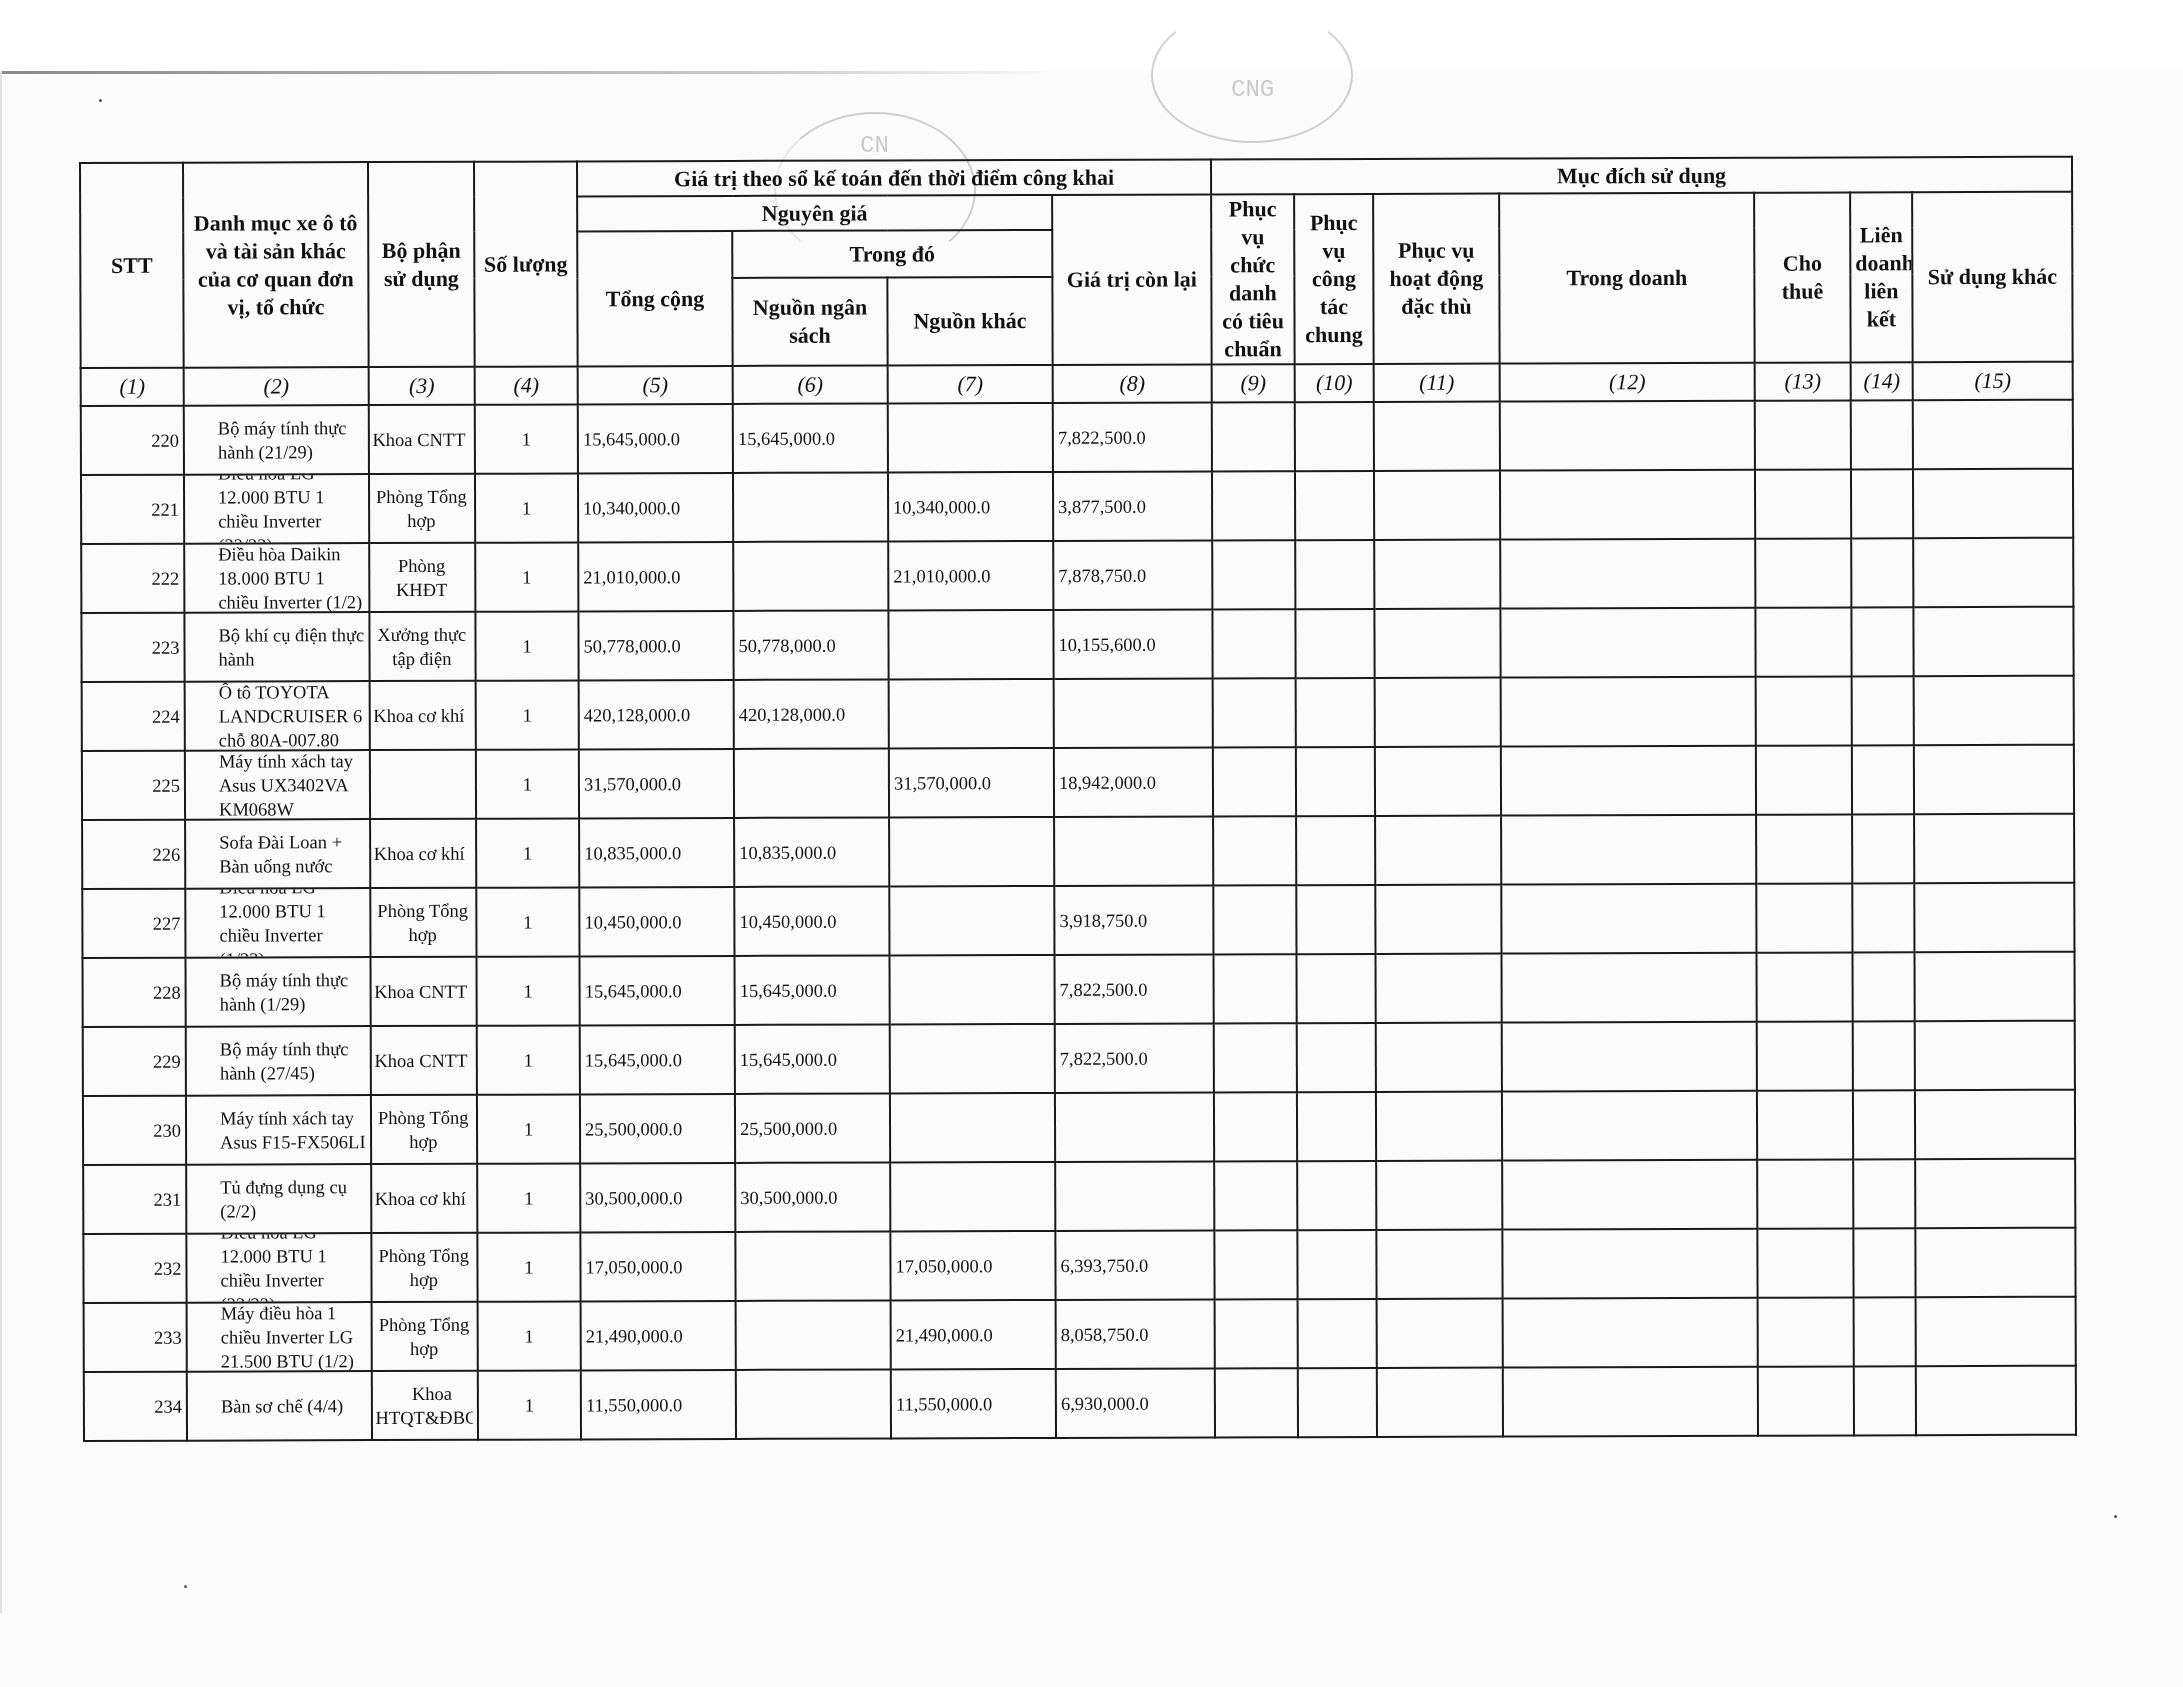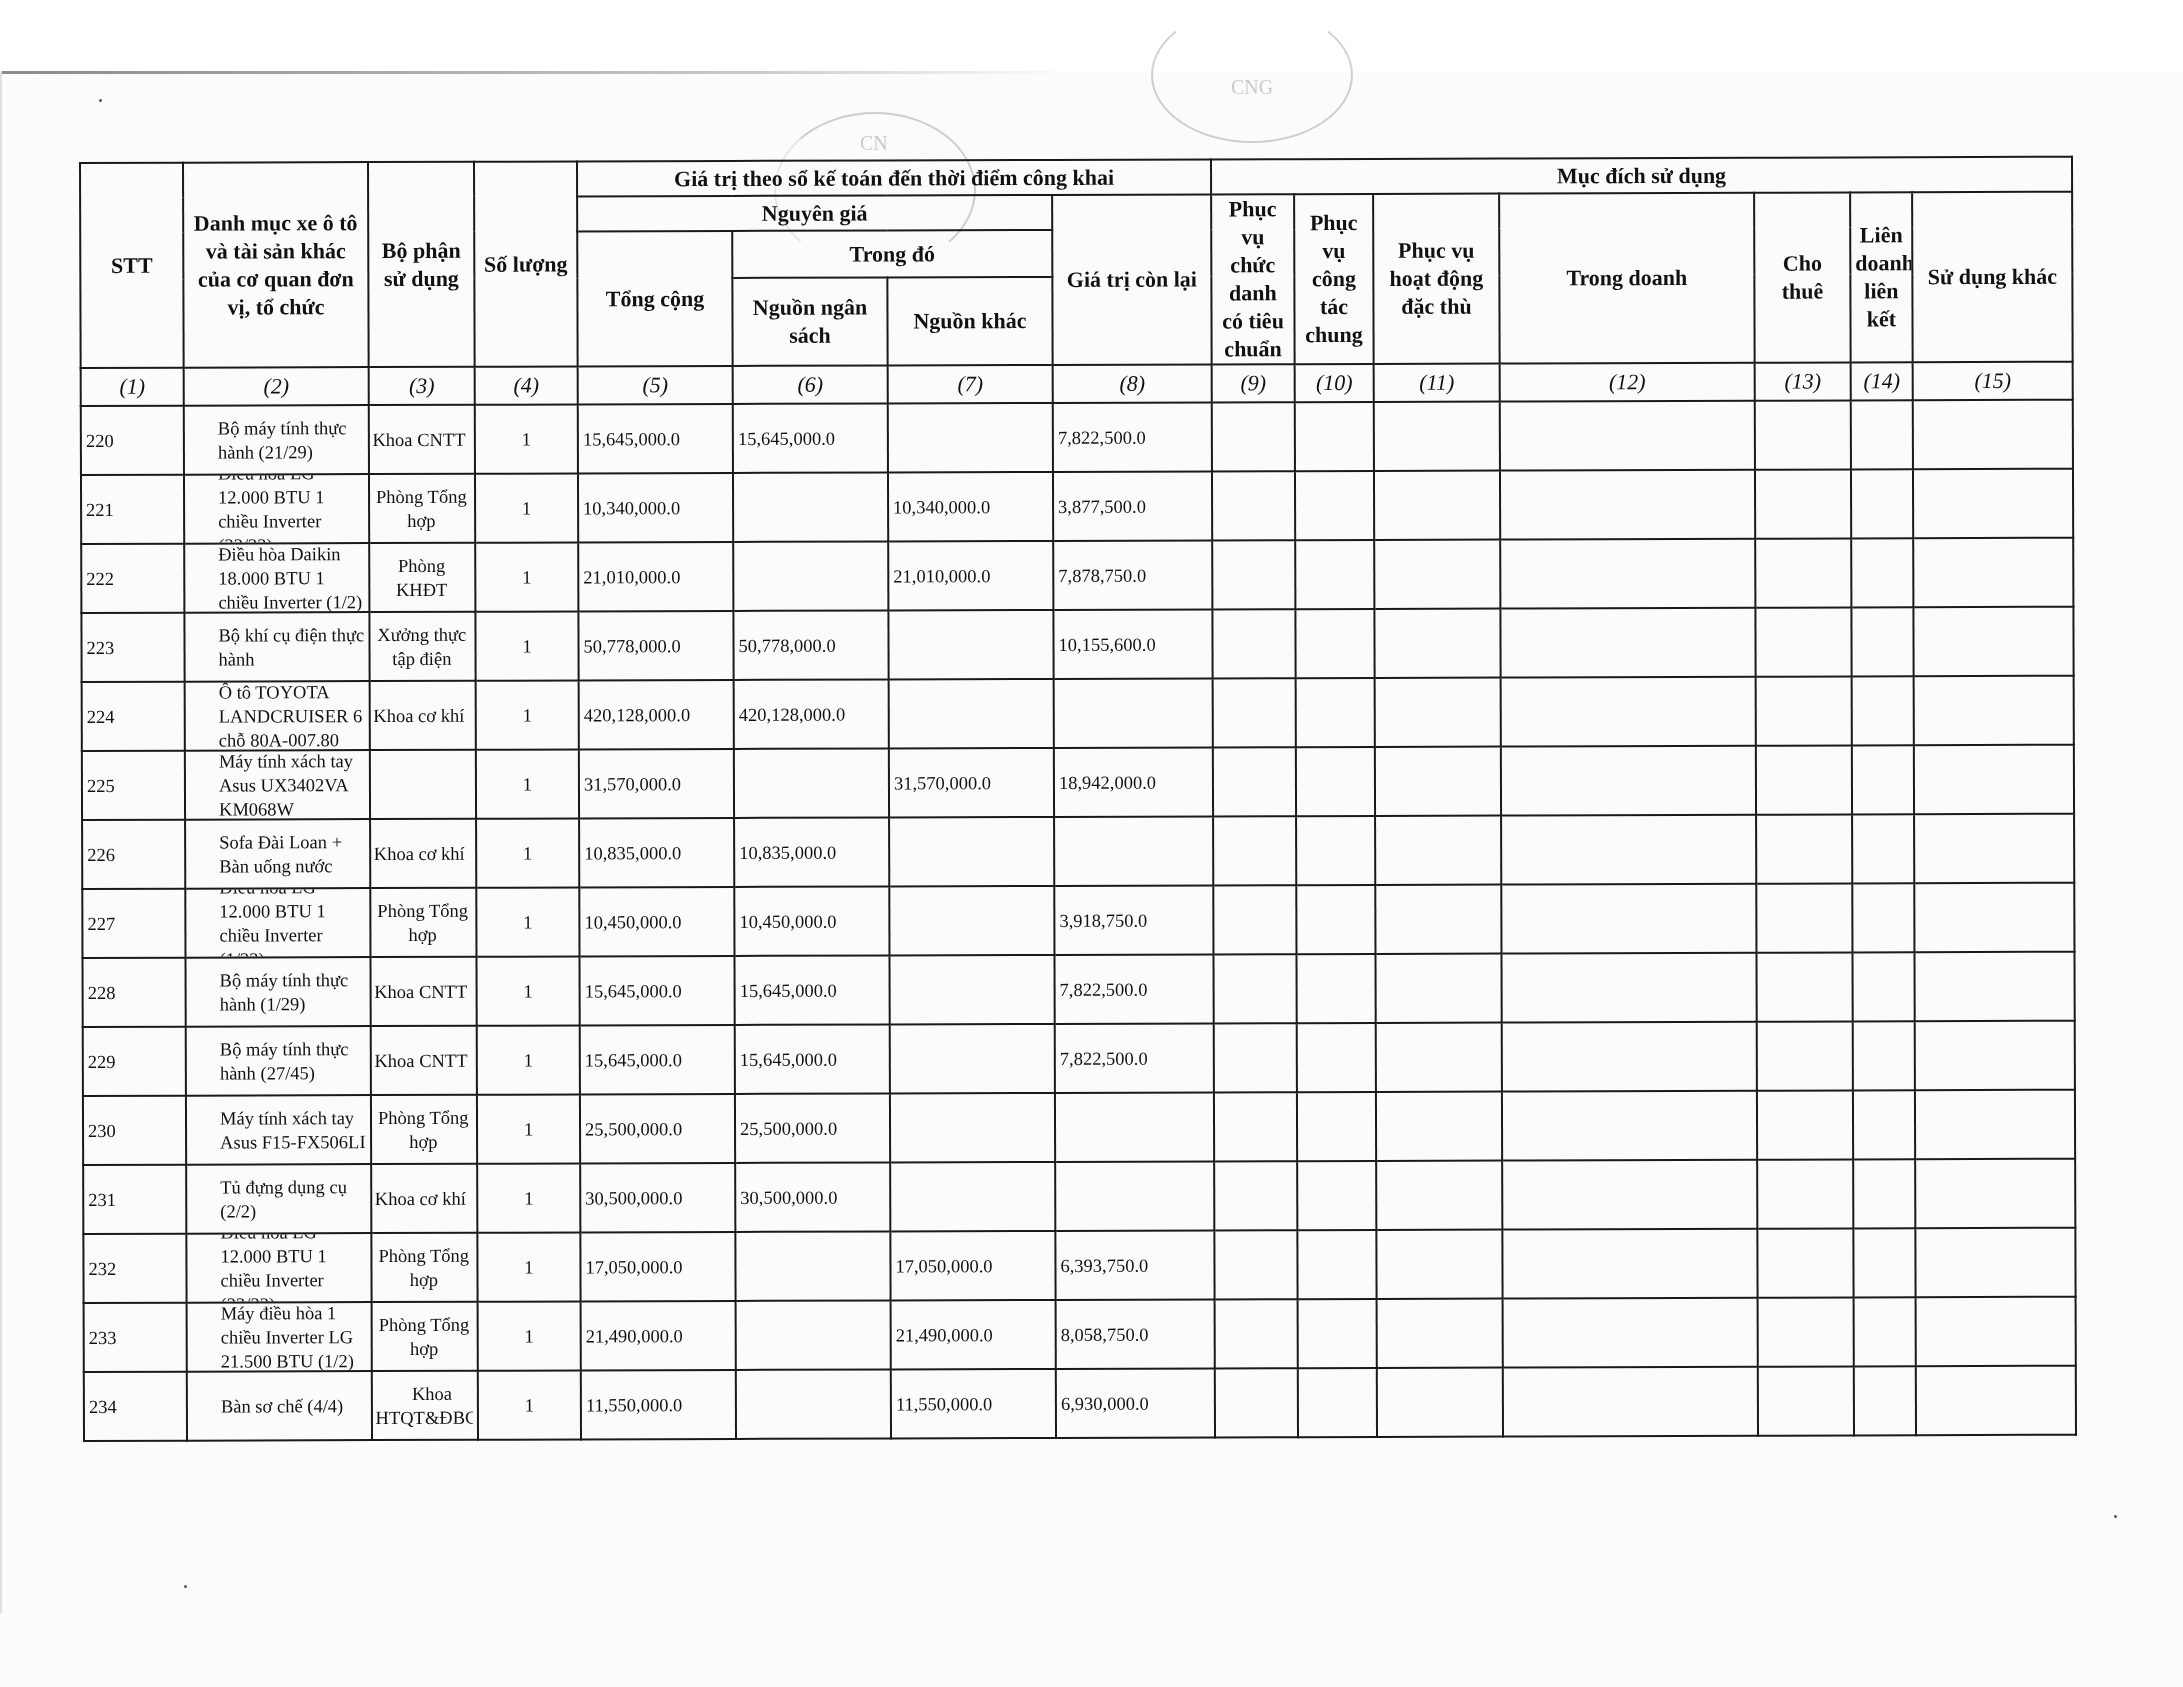--- a/index.html
+++ b/index.html
@@ -6,42 +6,42 @@
   body {
     width: 2183px; height: 1687px; background: #fbfbfb; position: relative; overflow: hidden;
     font-family: "Liberation Serif", "DejaVu Serif", serif; color: #111;
   }
   .top-band { position: absolute; left: 0; top: 0; width: 2183px; height: 71px; background: #ffffff; }
   .top-line { position: absolute; left: 0; top: 71px; width: 1059px; height: 2.6px;
     background: linear-gradient(to right, #8a8a8a, #c8c8c8 70%, rgba(200,200,200,0)); }
   .stamp { position: absolute; border: 2px solid rgba(120,120,120,0.35); border-radius: 50%; }
   .stamp.s1 { left: 774px; top: 112px; width: 198px; height: 152px; border-bottom-color: transparent; border-left-color: rgba(120,120,120,0.15); }
   .stamp.s2 { left: 1151px; top: 6.6px; width: 198px; height: 132px; border-top-color: transparent; }
-  .stamp-text { position: absolute; font-size: 20px; color: rgba(110,110,110,0.35); font-family: Liberation Serif, serif; }
+  .stamp-text { position: absolute; font-size: 24px; color: rgba(110,110,110,0.35); font-family: Liberation Mono, monospace; }
   .stamp-text.t1 { left: 860px; top: 132px; }
   .stamp-text.t2 { left: 1231px; top: 76px; }
   .speck { position: absolute; width: 3.3px; height: 3.3px; background: #555; border-radius: 50%; }
   .left-edge { position: absolute; left: 0; top: 71px; width: 2px; height: 1542px; background: #e0e0e0; }
 
   table.asset-table {
     position: absolute; left: 79px; top: 162px;
     border-collapse: collapse; table-layout: fixed; width: 1991px;
     transform: rotate(-0.18deg); transform-origin: top left;
   }
   .asset-table td, .asset-table th {
     border: 2px solid #1a1a1a; padding: 0 4px; overflow: hidden; vertical-align: middle;
   }
   .asset-table th { font-weight: bold; font-size: 22px; text-align: center; line-height: 28px; }
   .asset-table tr.hdr1 th { height: 33px; }
   .asset-table tr.hdr2 th { height: 33px; }
   .asset-table tr.hdr3 th { height: 33px; }
   .asset-table tr.hdr4 th { height: 86px; }
   .asset-table tr.idx td { height: 36px; text-align: center; font-style: italic; font-size: 22px; }
   .asset-table tr.row td { height: 67px; font-size: 18.5px; line-height: 24px; }
-  .c-stt { text-align: left; font-family: Liberation Serif, serif; }
+  .c-stt { text-align: right; font-family: Liberation Serif, serif; }
   .c-name { padding-left: 33px !important; }
   .c-dept { padding-left: 2.6px !important; text-align: center; }
   .c-qty { text-align: center; }
   .c-num { text-align: left; padding-right: 1.3px !important; }
   .clip { max-height: 67px; overflow: hidden; display: flex; align-items: center; }
   .clip span { display: block; }
 </style>
 </head>
 <body>
 

